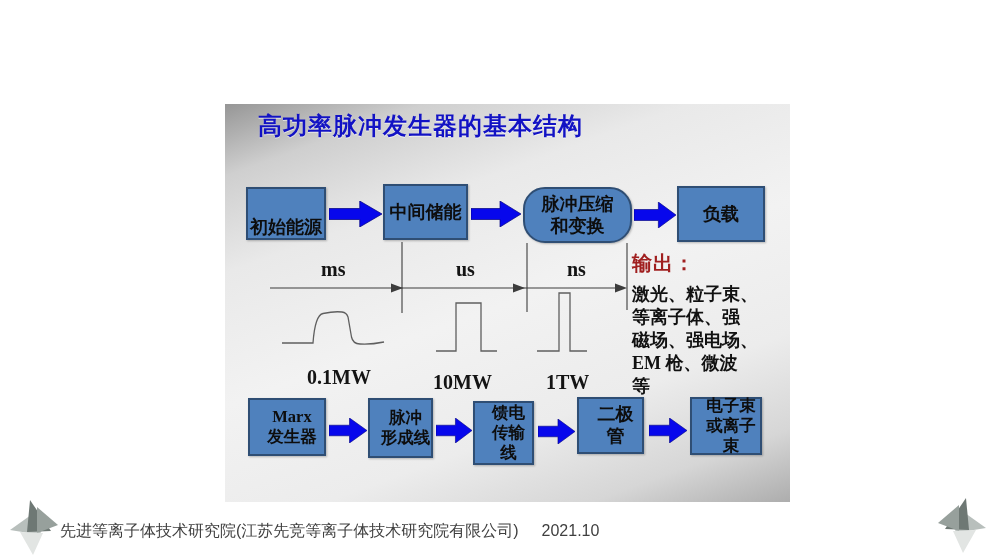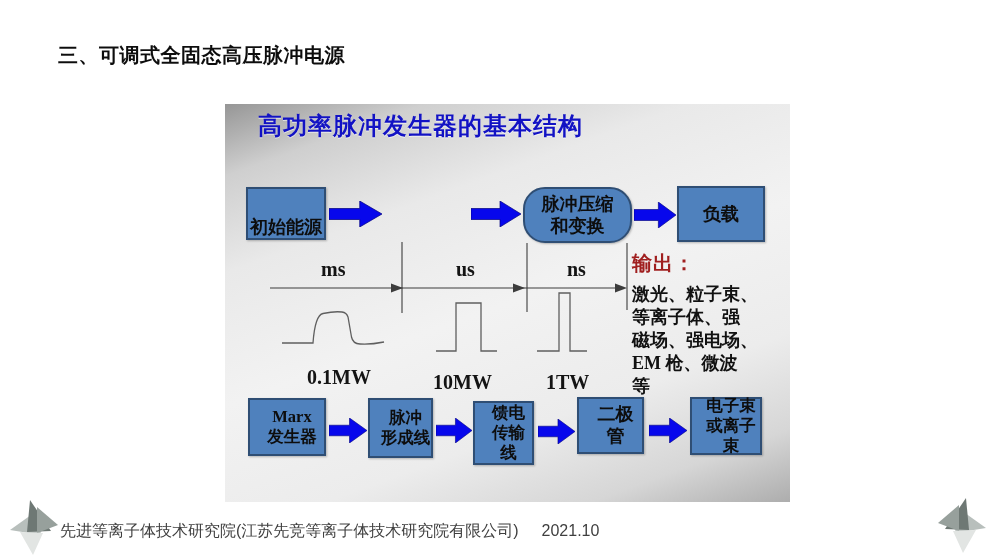--- a/index.html
+++ b/index.html
@@ -54,31 +54,33 @@
     position:absolute; left:60px; top:521px; font-size:16px; color:#3f3f3f;
   }
   .pinwheel { position:absolute; }
   .pinwheel.right { transform:scaleX(-1); }
 </style>
 </head>
 <body>
 
 <div class="slide">
 
-  <div class="slide-title">三、可调式全固态高压脉冲电源</div>
 
   <div class="panel"></div>
   <div class="panel-title">高功率脉冲发生器的基本结构</div>
 
   <div class="box box-lg" style="left:246px; top:187px; width:80px; height:53px;align-items:flex-end;">
     <span>初始能源</span>
   </div>
   <svg class="barrow" style="left:329px; top:201px;" width="53" height="26" viewBox="0 0 50 26" preserveAspectRatio="none">
     <path d="M0,7.5 H29 V0 L50,13 L29,26 V18.5 H0 Z" fill="#0707ec" stroke="#000080" stroke-width="0.7"></path>
   </svg>
+  <div class="box box-lg" style="left:383px; top:184px; width:85px; height:56px;">
+    <span>中间储能</span>
+  </div>
   <svg class="barrow" style="left:471px; top:201px;" width="50" height="26" viewBox="0 0 50 26" preserveAspectRatio="none">
     <path d="M0,7.5 H29 V0 L50,13 L29,26 V18.5 H0 Z" fill="#0707ec" stroke="#000080" stroke-width="0.7"></path>
   </svg>
   <div class="box box-lg" style="left:523px; top:187px; width:109px; height:56px;border-radius:22px;">
     <span>脉冲压缩
 和变换</span>
   </div>
   <svg class="barrow" style="left:634px; top:202px;" width="42" height="26" viewBox="0 0 50 26" preserveAspectRatio="none">
     <path d="M0,7.5 H29 V0 L50,13 L29,26 V18.5 H0 Z" fill="#0707ec" stroke="#000080" stroke-width="0.7"></path>
   </svg>

